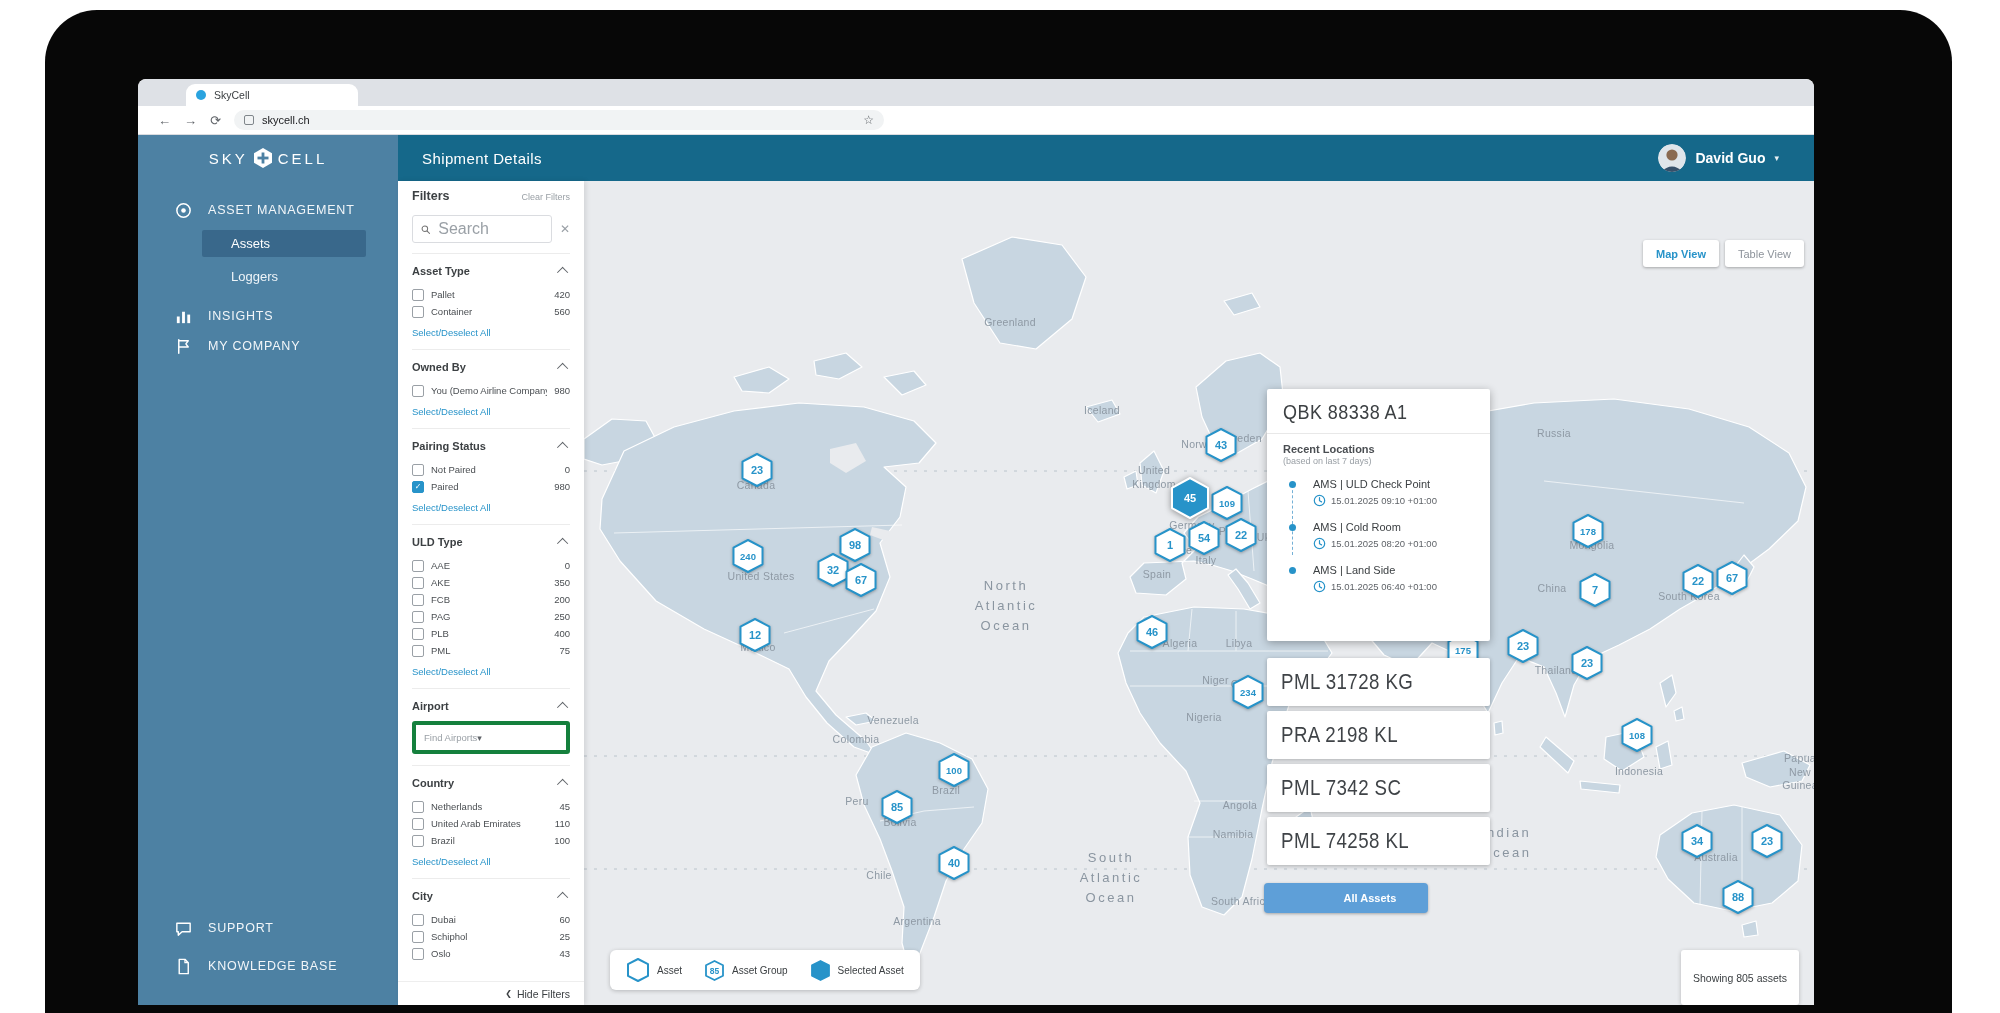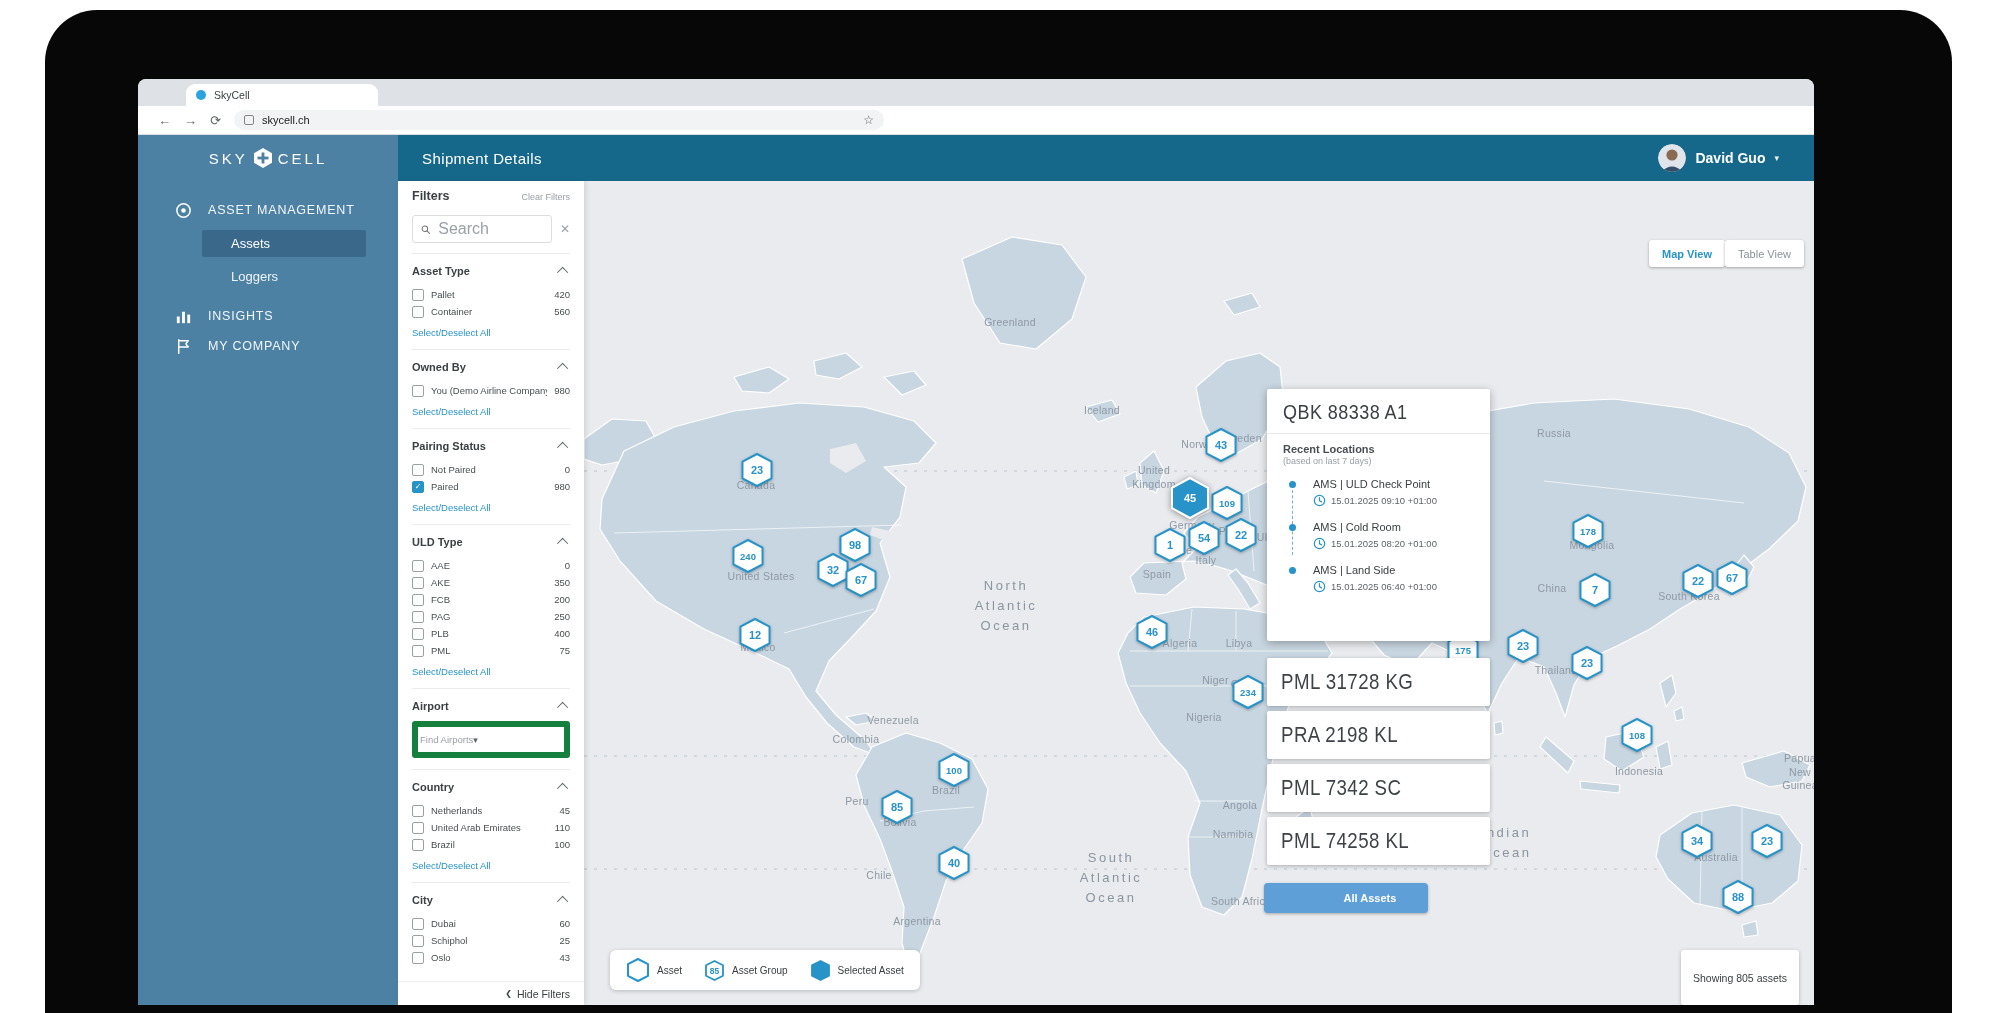--- a/index.html
+++ b/index.html
@@ -5,21 +5,21 @@
   html,body{margin:0;padding:0;}
   body{width:2000px;height:1013px;position:relative;background:#ffffff;overflow:hidden;
        font-family:"Liberation Sans","DejaVu Sans",sans-serif;}
   
   .device{position:absolute;left:45px;top:10px;width:1907px;height:1003px;background:#070707;
           border-radius:52px 52px 0 0;}
   .screen{position:absolute;left:93px;top:69px;width:1676px;height:926px;background:#fff;
           border-radius:8px 8px 0 0;overflow:hidden;}
   
   .tabstrip{position:absolute;top:0;left:0;width:100%;height:27px;background:#dee1e6;border-radius:8px 8px 0 0;}
-  .tab{position:absolute;left:48px;top:5px;height:22px;width:192px;background:#fff;border-radius:9px 9px 0 0;
+  .tab{position:absolute;left:48px;top:5px;height:22px;width:172px;background:#fff;border-radius:9px 9px 0 0;
        display:flex;align-items:center;gap:8px;padding:0 10px;box-sizing:border-box;}
   .favicon{width:10px;height:10px;border-radius:50%;background:#2aa3df;flex:0 0 auto;}
   .tabtitle{font-size:10.5px;color:#3c4043;}
   .urlbar{position:absolute;top:27px;left:0;width:100%;height:29px;background:#fff;border-bottom:1px solid #dadce0;
           display:flex;align-items:center;gap:13px;padding-left:20px;box-sizing:border-box;}
   .navic{font-size:13px;color:#5f6368;line-height:1;}
   .urlpill{display:flex;align-items:center;gap:8px;background:#f1f3f4;height:20px;border-radius:10px;
            padding:0 10px;width:650px;box-sizing:border-box;}
   .siteic{width:8px;height:8px;border:1.5px solid #80868b;border-radius:2px;flex:0 0 auto;}
   .urltext{font-size:11px;color:#202124;}
@@ -61,38 +61,38 @@
   .fsec-title{font-size:11px;font-weight:bold;color:#3c4043;}
   .chev{width:7px;height:7px;border-left:1.6px solid #5f6368;border-top:1.6px solid #5f6368;
         transform:rotate(45deg) translateY(2px);margin-right:2px;}
   .frow{display:flex;align-items:center;gap:7px;height:17px;}
   .cbox{width:10px;height:10px;border:1px solid #9aa0a6;border-radius:2px;flex:0 0 auto;background:#fff;
         font-size:8px;line-height:10px;text-align:center;color:#fff;}
   .cbox.checked{background:#2793c9;border-color:#2793c9;}
   .flabel{font-size:9.5px;color:#4a4e52;white-space:nowrap;overflow:hidden;}
   .fcount{margin-left:auto;font-size:9.5px;color:#4a4e52;}
   .fsel-all{margin-top:7px;font-size:9.5px;color:#2793c9;}
-  .fselect{display:flex;align-items:center;border:6px solid #15803d;border-radius:3px;
-           height:25px;padding:0 2px;margin-top:2px;}
+  .fselect{display:flex;align-items:center;border:4px solid #15803d;border-radius:3px;
+           height:25px;padding:0 8px;margin-top:2px;}
   .fselect-ph{font-size:9.5px;color:#9aa0a6;}
   .fselect-caret{font-size:9px;color:#5f6368;}
   .fhide{position:absolute;bottom:0;left:0;right:0;height:23px;background:#fff;border-top:1px solid #eee;
          display:flex;align-items:center;justify-content:flex-end;gap:5px;padding-right:14px;
          font-size:10.5px;color:#3c4043;}
   .fhide .hchev{font-size:8px;color:#3c4043;}
   
   .map{position:absolute;top:102px;left:446px;width:1230px;height:824px;background:#e9ebee;overflow:hidden;z-index:1;}
   .map svg.world{position:absolute;left:0;top:0;}
   .mlabel{position:absolute;transform:translate(-50%,-50%);font-size:10.5px;color:#8e99a4;letter-spacing:.3px;
           white-space:pre-line;text-align:center;z-index:2;pointer-events:none;line-height:1.3;}
   .olabel{position:absolute;transform:translate(-50%,-50%);font-size:13px;color:#8a95a0;letter-spacing:2.5px;
           white-space:pre-line;text-align:center;line-height:1.55;z-index:2;pointer-events:none;}
   .marker{position:absolute;transform:translate(-50%,-50%);z-index:5;filter:drop-shadow(0 1px 1.5px rgba(0,0,0,.3));}
   .marker.selected{z-index:6;filter:drop-shadow(0 1px 3px rgba(0,0,0,.4));}
-  .mtoggle{position:absolute;top:59px;right:10px;display:flex;gap:0;z-index:12;}
+  .mtoggle{position:absolute;top:59px;right:10px;display:flex;gap:6px;z-index:12;}
   .tbtn{height:27px;display:flex;align-items:center;padding:0 13px;background:#fff;border-radius:3px;
         font-size:11px;box-shadow:0 1px 3px rgba(0,0,0,.3);}
   .tbtn.active{color:#2793c9;font-weight:bold;}
   .tbtn.inactive{color:#8d939b;}
   
   .popup{position:absolute;left:683px;top:208px;width:223px;height:252px;background:#fff;border-radius:2px;
          box-shadow:0 2px 8px rgba(0,0,0,.30);z-index:11;box-sizing:border-box;padding:12px 16px;overflow:hidden;}
   .ptitle{font-size:20px;font-weight:500;color:#3c4043;display:inline-block;transform:scaleX(.9);
           transform-origin:left center;white-space:nowrap;letter-spacing:.5px;}
   .pdivider{height:1px;background:#e8e8e8;margin:9px -16px 9px -16px;}
@@ -208,20 +208,39 @@
       <span>INSIGHTS</span>
     </div>
     <div class="srow">
       <span class="sic">
         <svg width="19" height="19" viewBox="0 0 20 20">
               <path d="M5 3v14" stroke="#fff" stroke-width="1.6" stroke-linecap="round"></path>
               <path d="M5 4h10l-2.5 3.2L15 10.5H5" fill="none" stroke="#fff" stroke-width="1.5" stroke-linejoin="round"></path>
             </svg>
       </span>
       <span>MY COMPANY</span>
+    </div>
+    <div class="sbottom">
+      <div class="srow">
+        <span class="sic">
+          <svg width="19" height="19" viewBox="0 0 20 20">
+                <path d="M3 4.5h14v9H8.5L4.5 17v-3.5H3z" fill="none" stroke="#fff" stroke-width="1.5" stroke-linejoin="round"></path>
+              </svg>
+        </span>
+        <span>SUPPORT</span>
+      </div>
+      <div class="srow">
+        <span class="sic">
+          <svg width="19" height="19" viewBox="0 0 20 20">
+                <path d="M5.5 2.5h6l3.5 3.5v11.5h-9.5z" fill="none" stroke="#fff" stroke-width="1.5" stroke-linejoin="round"></path>
+                <path d="M11.5 2.5v3.5h3.5" fill="none" stroke="#fff" stroke-width="1.3"></path>
+              </svg>
+        </span>
+        <span>KNOWLEDGE BASE</span>
+      </div>
     </div>
   </div>
 
   <div class="filters">
     <div class="fhead">
       <span class="ftitle">Filters</span>
       <span class="fclear">Clear Filters</span>
     </div>
     <div class="fsearchrow">
       <div class="fsearch">

